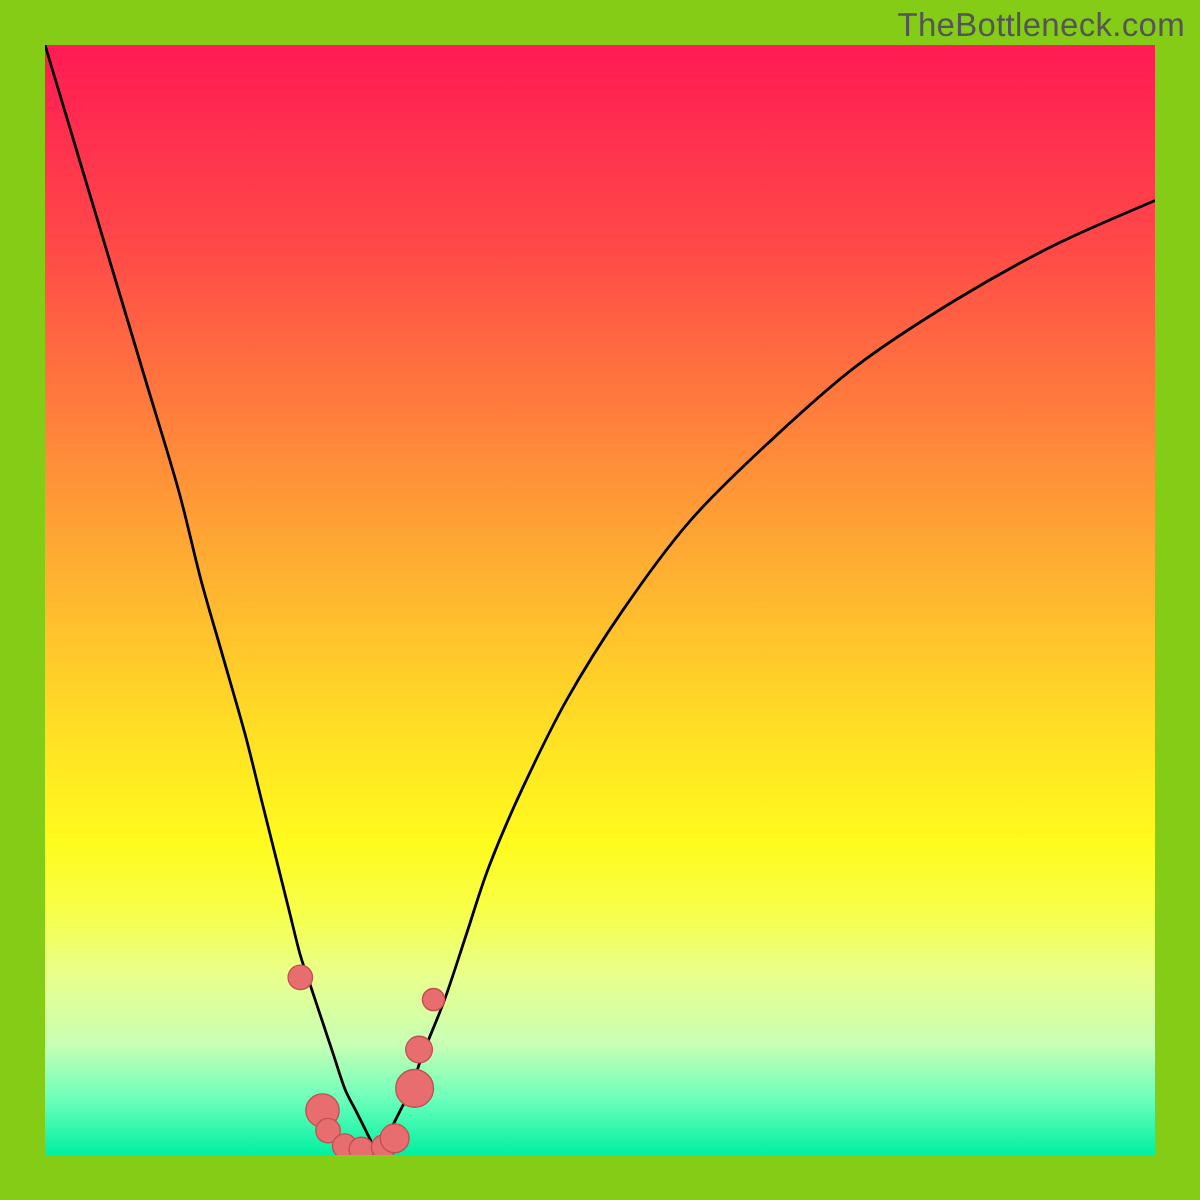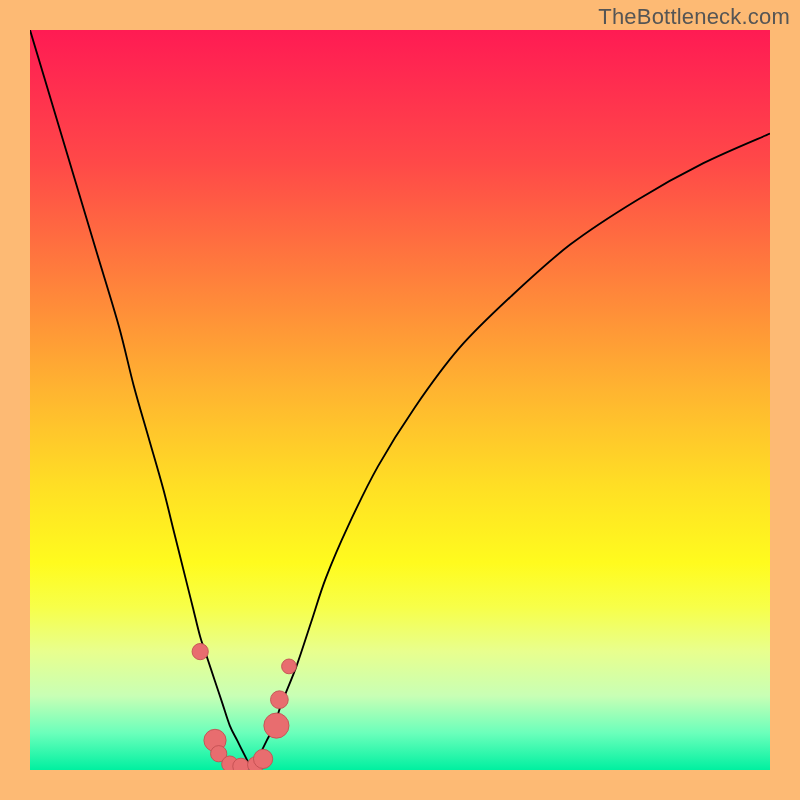--- a/index.html
+++ b/index.html
@@ -7,21 +7,21 @@
     padding: 0;
     width: 800px;
     height: 800px;
     overflow: hidden;
     font-family: Arial, Helvetica, sans-serif;
   }
   .frame {
     position: relative;
     width: 800px;
     height: 800px;
-    background: #fdba74;
+    background: #84cc16;
     box-sizing: border-box;
   }
   .plot-area {
     position: absolute;
     left: 30px;
     top: 30px;
     width: 740px;
     height: 740px;
     overflow: hidden;
   }

